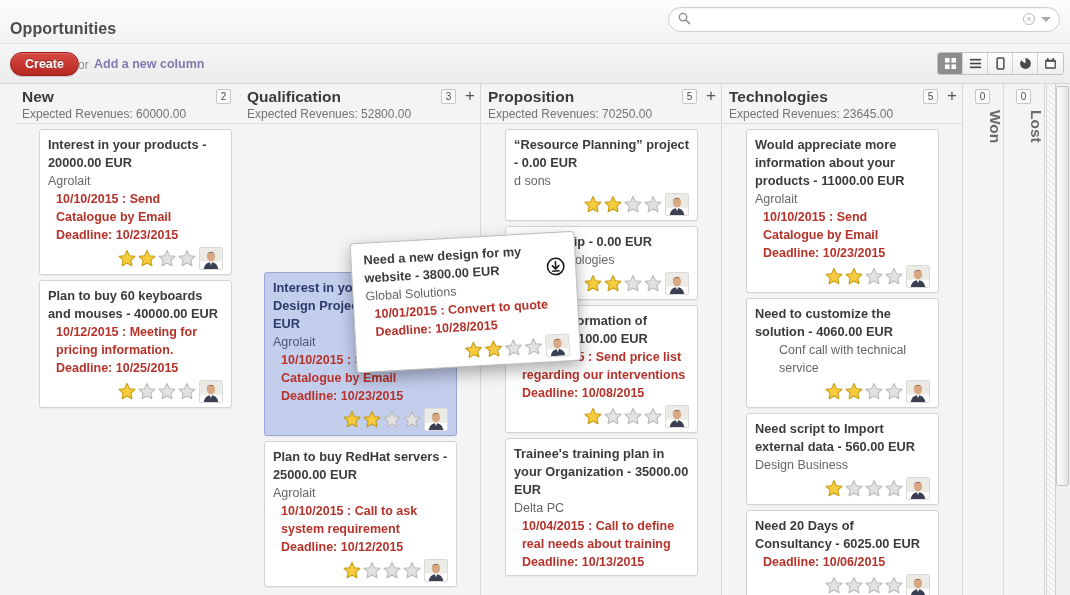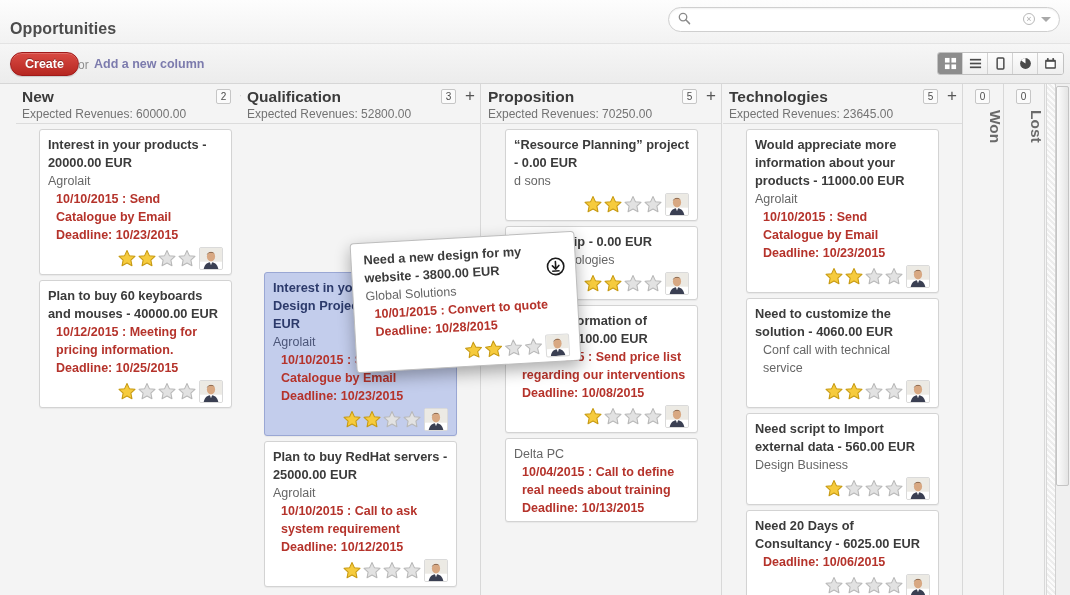--- a/index.html
+++ b/index.html
@@ -594,20 +594,24 @@
                 <rect x="0" y="15" width="24" height="8" fill="#ffffff"></rect>
                 <path d="M4 23 C5 17 9 15.5 12 15.5 C15 15.5 19 17 20 23 Z" fill="#3a3f52"></path>
                 <path d="M10.4 14.4 L13.6 14.4 L12 19 Z" fill="#ffffff"></path>
                 <ellipse cx="12" cy="9.4" rx="4.5" ry="5.4" fill="#d8a882"></ellipse>
                 <path d="M7.3 8.2 C7.3 3.6 16.7 3.6 16.7 8.2 C16.7 6 15 5.2 12 5.2 C9.4 5.2 7.8 6 7.3 8.2 Z" fill="#4a3526"></path>
               </svg></div>
         </div>
       </div>
 
       <div class="card">
+        <div class="card-title">
+          <span>Trainee's training plan in your Organization -</span>
+          <span class="card-amount">35000.00 EUR</span>
+        </div>
         <div class="card-partner">Delta PC</div>
         <div class="card-act">10/04/2015 : Call to define real needs about training</div>
         <div class="card-deadline">Deadline: 10/13/2015</div>
       </div>
 
     </div>
   </div>
 
   <div class="col c3">
     <div class="col-head">
@@ -650,21 +654,21 @@
                 <path d="M7.3 8.2 C7.3 3.6 16.7 3.6 16.7 8.2 C16.7 6 15 5.2 12 5.2 C9.4 5.2 7.8 6 7.3 8.2 Z" fill="#4a3526"></path>
               </svg></div>
         </div>
       </div>
 
       <div class="card">
         <div class="card-title">
           <span>Need to customize the solution -</span>
           <span class="card-amount">4060.00 EUR</span>
         </div>
-        <div class="card-partner" style="margin-left:8px">Conf call with technical service</div>
+        <div class="card-partner" style="margin-left:24px">Conf call with technical service</div>
         <div class="card-foot">
           <div class="stars">
               <svg class="star" viewBox="0 0 20 20">
                 <path d="M10 1.6 L12.5 7 L18.4 7.7 L14.1 11.8 L15.2 17.6 L10 14.8 L4.8 17.6 L5.9 11.8 L1.6 7.7 L7.5 7 Z" fill="#f6cb3d" stroke="#c79a12" stroke-width="1.1" stroke-linejoin="round"></path>
               </svg>
               <svg class="star" viewBox="0 0 20 20">
                 <path d="M10 1.6 L12.5 7 L18.4 7.7 L14.1 11.8 L15.2 17.6 L10 14.8 L4.8 17.6 L5.9 11.8 L1.6 7.7 L7.5 7 Z" fill="#f6cb3d" stroke="#c79a12" stroke-width="1.1" stroke-linejoin="round"></path>
               </svg>
               <svg class="star" viewBox="0 0 20 20">
                 <path d="M10 1.6 L12.5 7 L18.4 7.7 L14.1 11.8 L15.2 17.6 L10 14.8 L4.8 17.6 L5.9 11.8 L1.6 7.7 L7.5 7 Z" fill="#e2e2e2" stroke="#b8b8b8" stroke-width="1.1" stroke-linejoin="round"></path>

